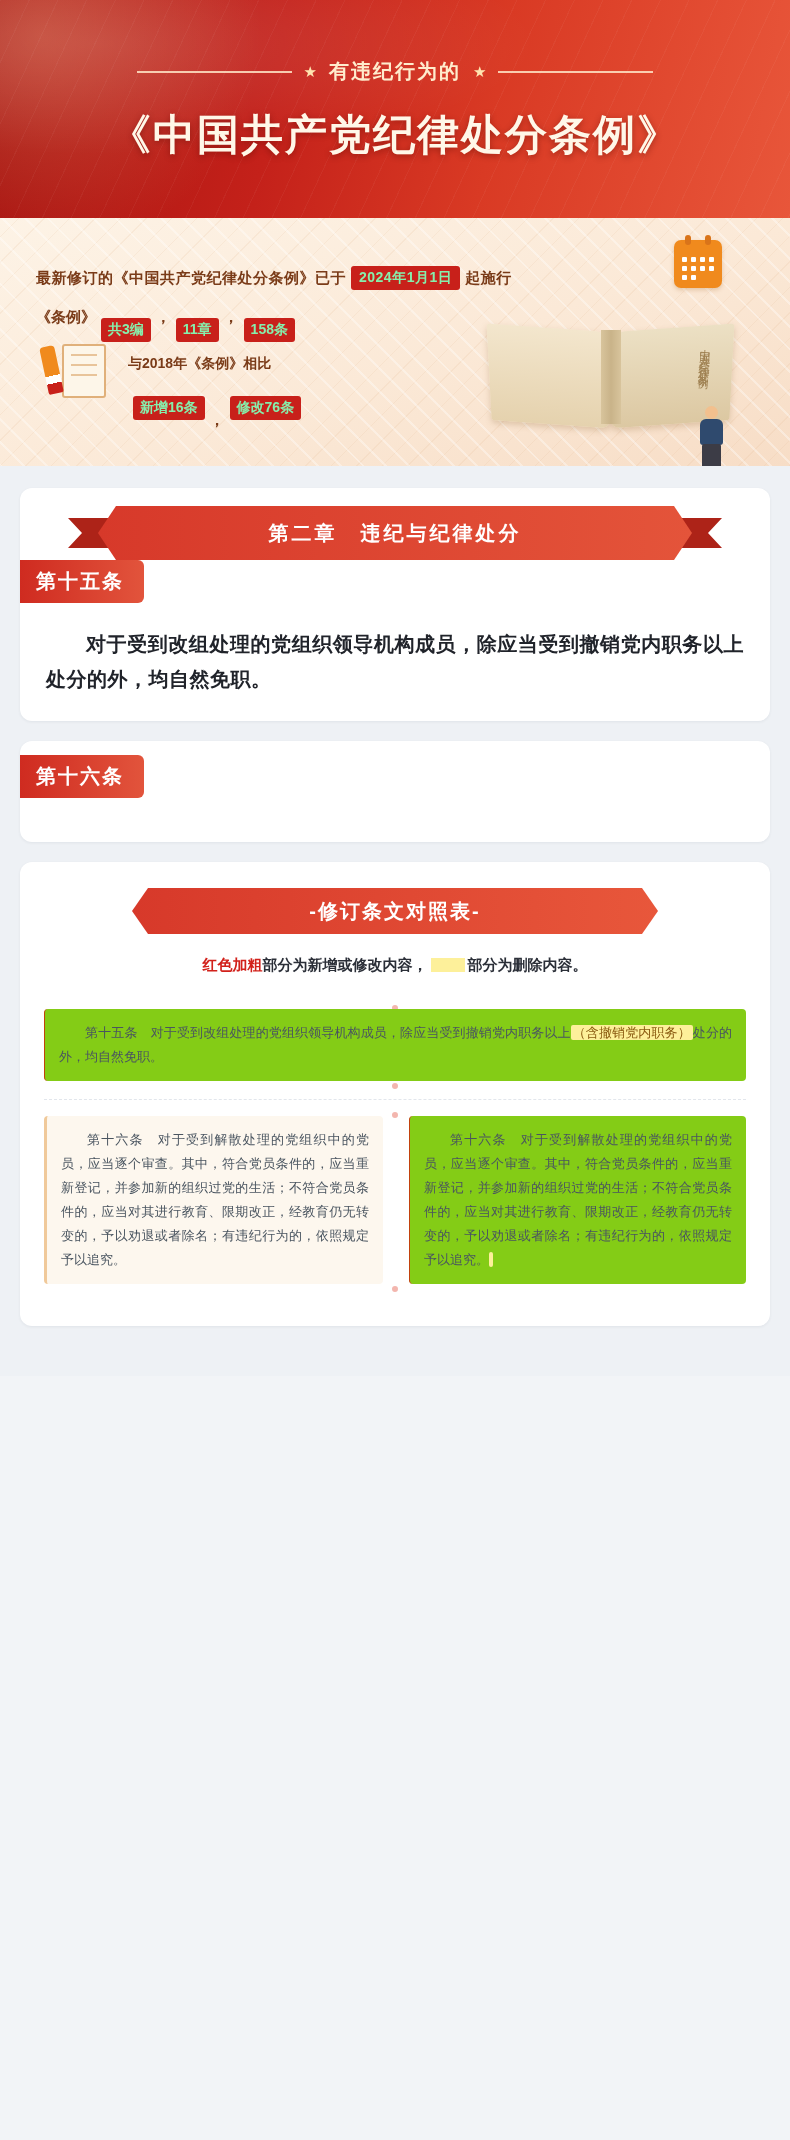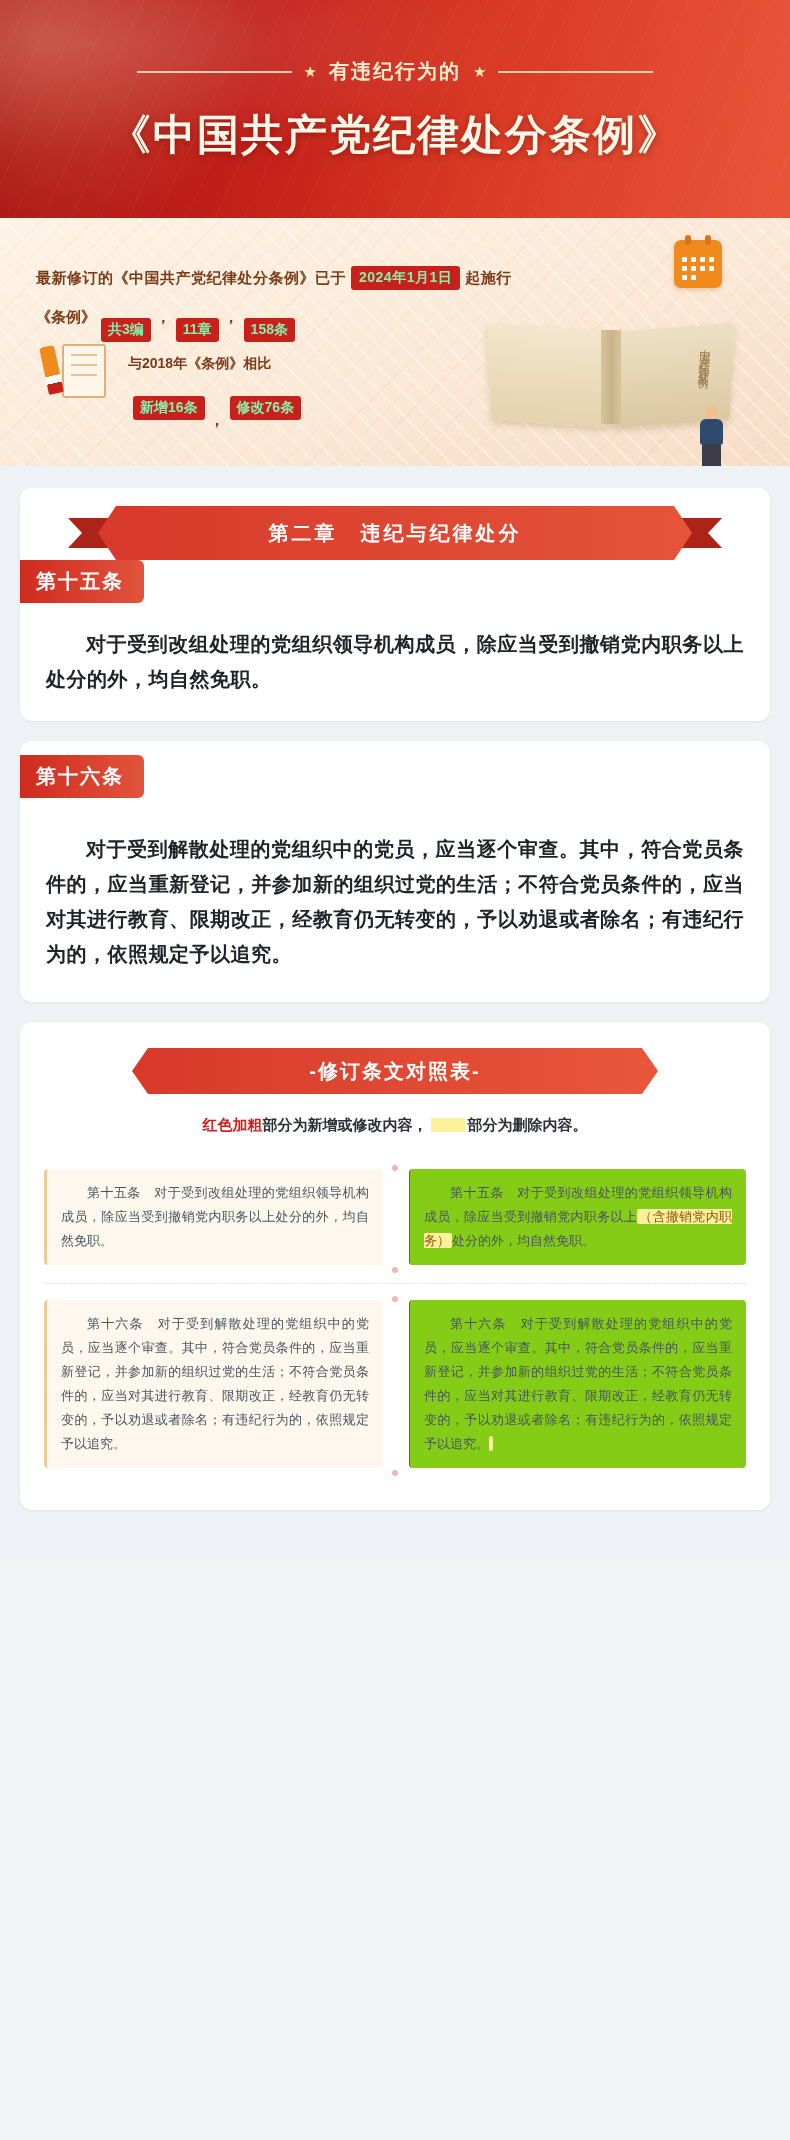--- a/index.html
+++ b/index.html
@@ -453,40 +453,36 @@
         <span class="tail-r"></span>
         <span class="band"></span>
         <span class="rtext">第二章　违纪与纪律处分</span>
       </div>
       <div class="art-label">第十五条</div>
       <div class="art-body">对于受到改组处理的党组织领导机构成员，除应当受到撤销党内职务以上处分的外，均自然免职。</div>
     </div>
 
     <div class="card">
       <div class="art-label" style="top:-14px;">第十六条</div>
-      <div class="art-body">对于受到解散处理的党组织中的党员，应当逐个审查。其中，符合党员条件的，应当重新登记，并参加新的组织过党的生活；不符合党员条件的，应当对其进行教育、限期改正，经教育仍无转变的，予以劝退或者除名；有违纪行为的，依照规定予以追究。</div>
     </div>
 
     <div class="card" style="padding:26px 24px 24px 24px;">
       <div class="cmp-ribbon">
         <span class="band"></span>
         <span class="t">-修订条文对照表-</span>
       </div>
 
       <div class="legend">
         <span class="red">红色加粗</span><span>部分为新增或修改内容，</span><span class="mark"></span><span>部分为删除内容。</span>
       </div>
 
       <div class="cmp-wrap">
 
         <div class="cmp-row">
           <span class="mid-dot"></span>
-          <div class="cmp-col old">
-            <p>第十五条　对于受到改组处理的党组织领导机构成员，除应当受到撤销党内职务以上处分的外，均自然免职。</p>
-          </div>
           <div class="cmp-col new">
             <p><span>第十五条　对于受到改组处理的党组织领导机构成员，除应当受到撤销党内职务以上</span><span class="ins">（含撤销党内职务）</span><span>处分的外，均自然免职。</span></p>
           </div>
           <span class="mid-dot b"></span>
         </div>
 
         <div class="cmp-row">
           <span class="mid-dot"></span>
           <div class="cmp-col old">
             <p>第十六条　对于受到解散处理的党组织中的党员，应当逐个审查。其中，符合党员条件的，应当重新登记，并参加新的组织过党的生活；不符合党员条件的，应当对其进行教育、限期改正，经教育仍无转变的，予以劝退或者除名；有违纪行为的，依照规定予以追究。</p>

